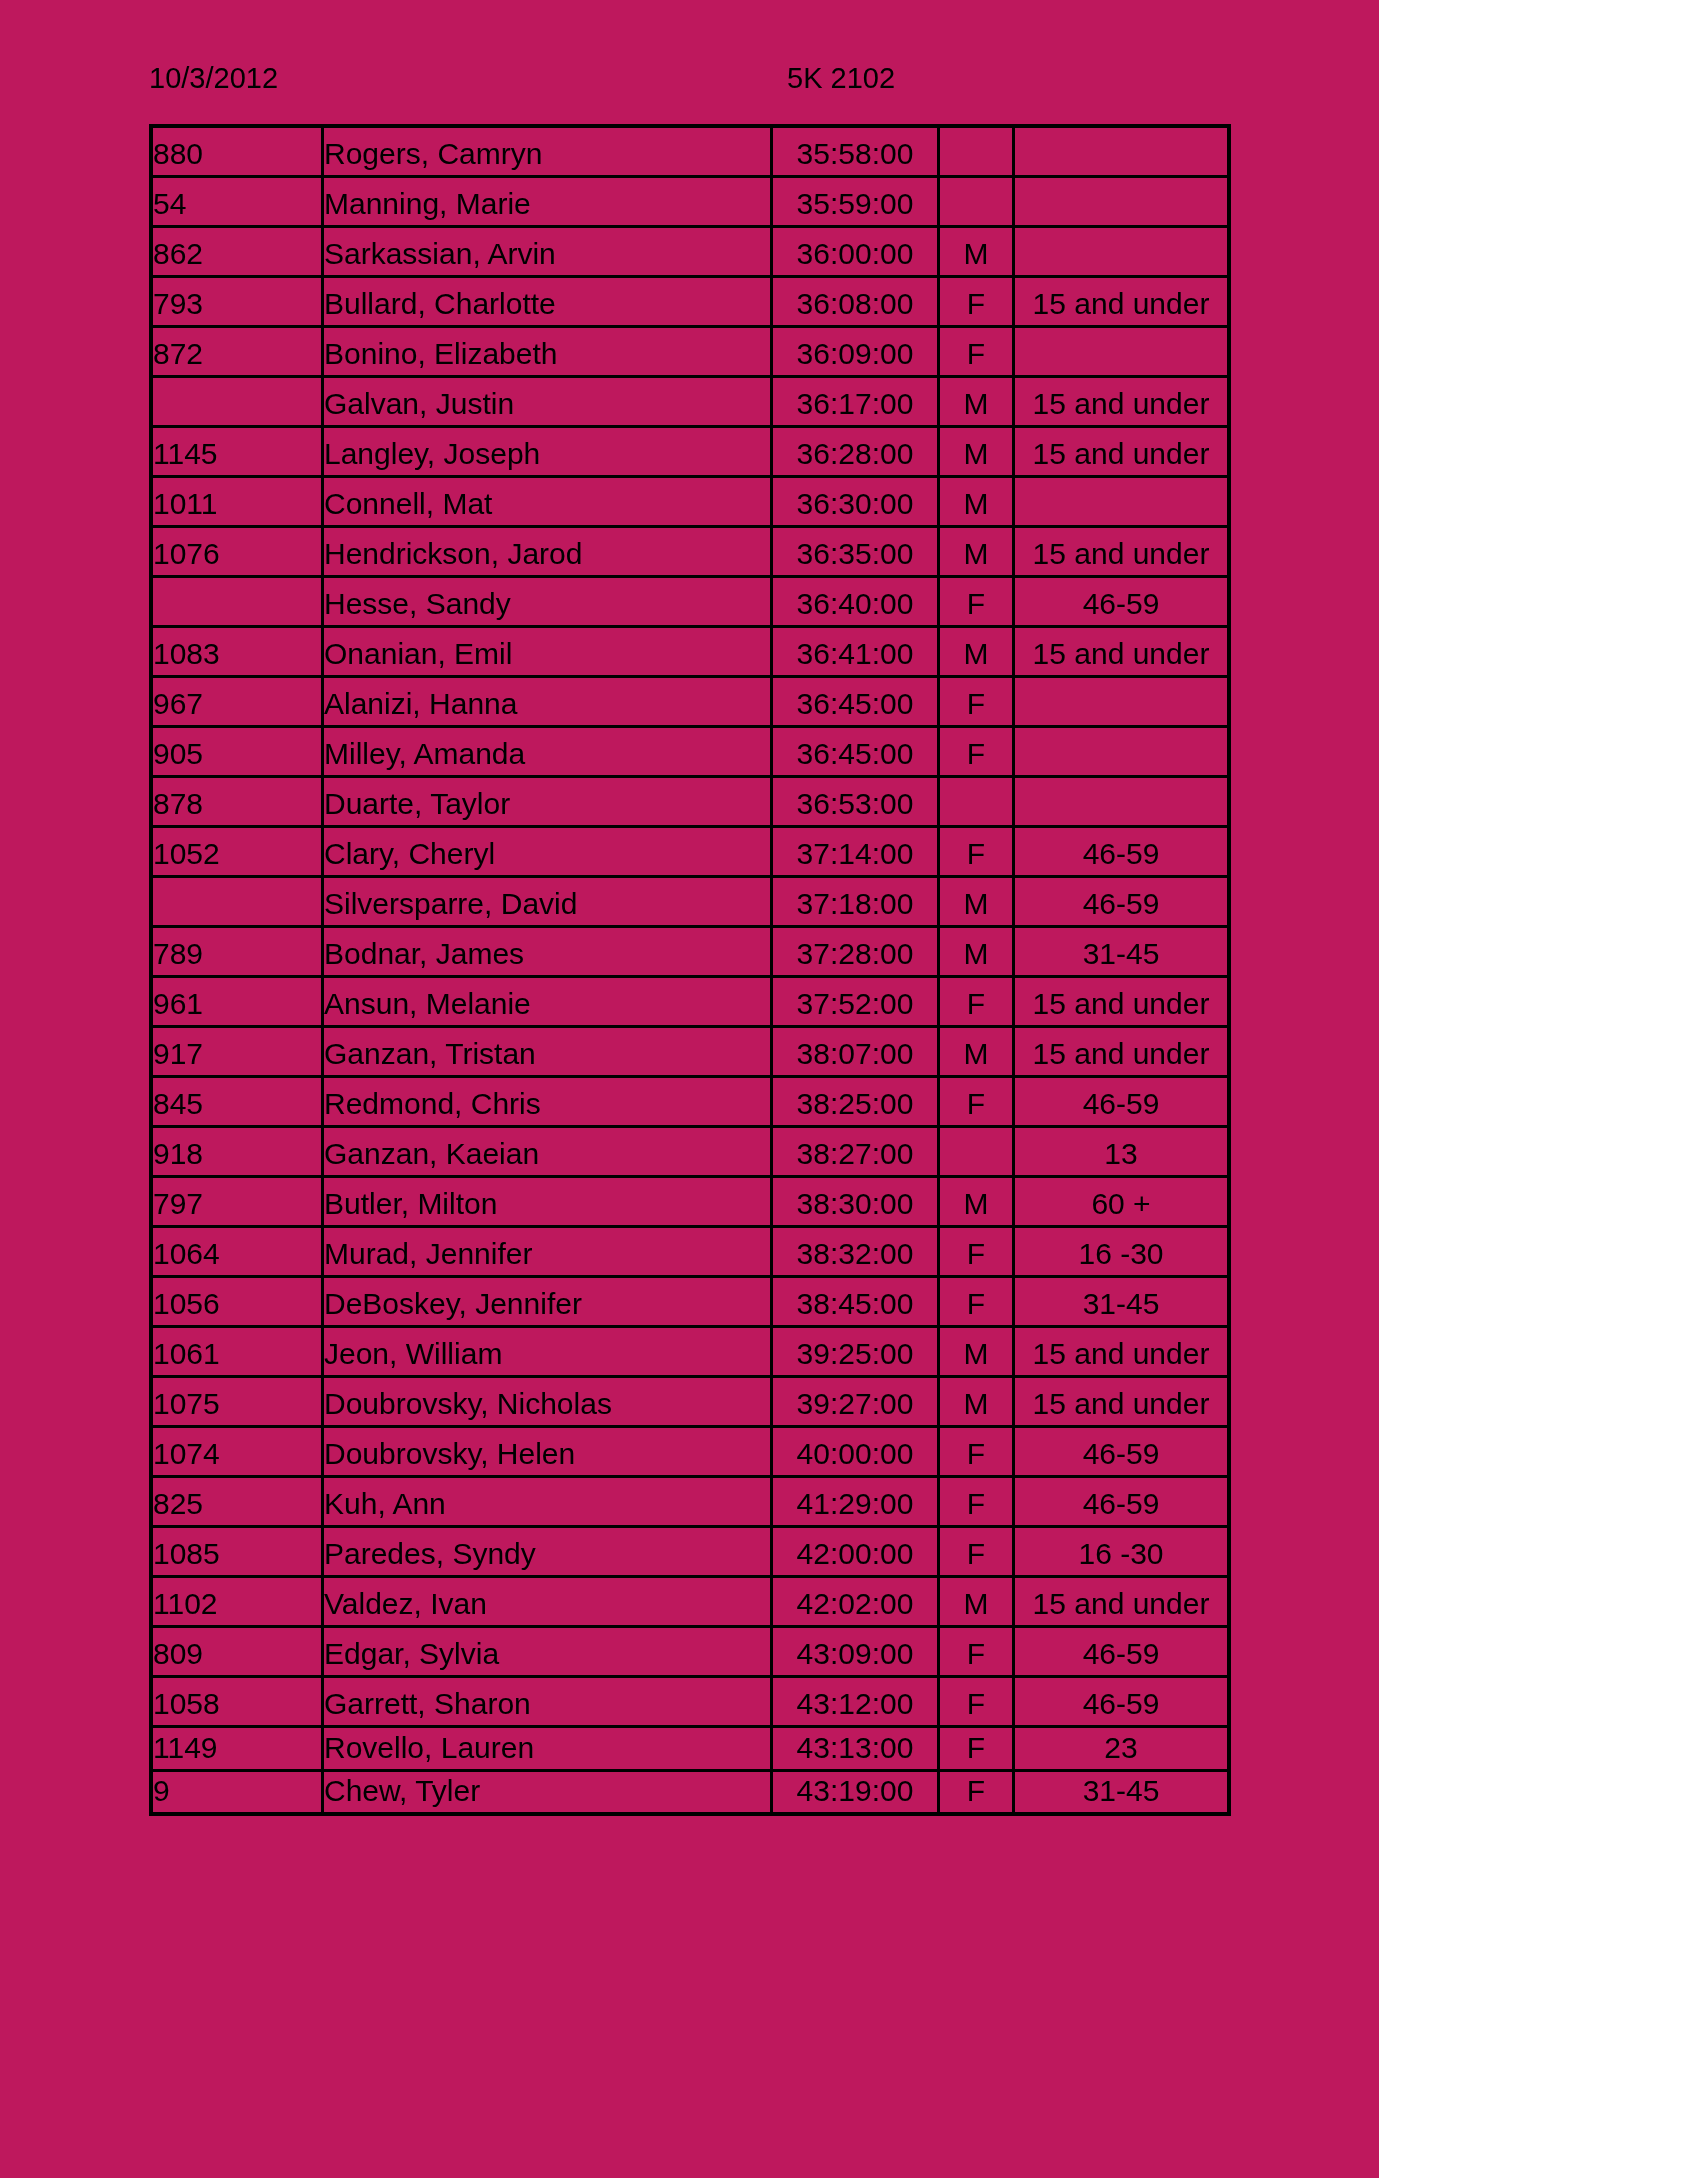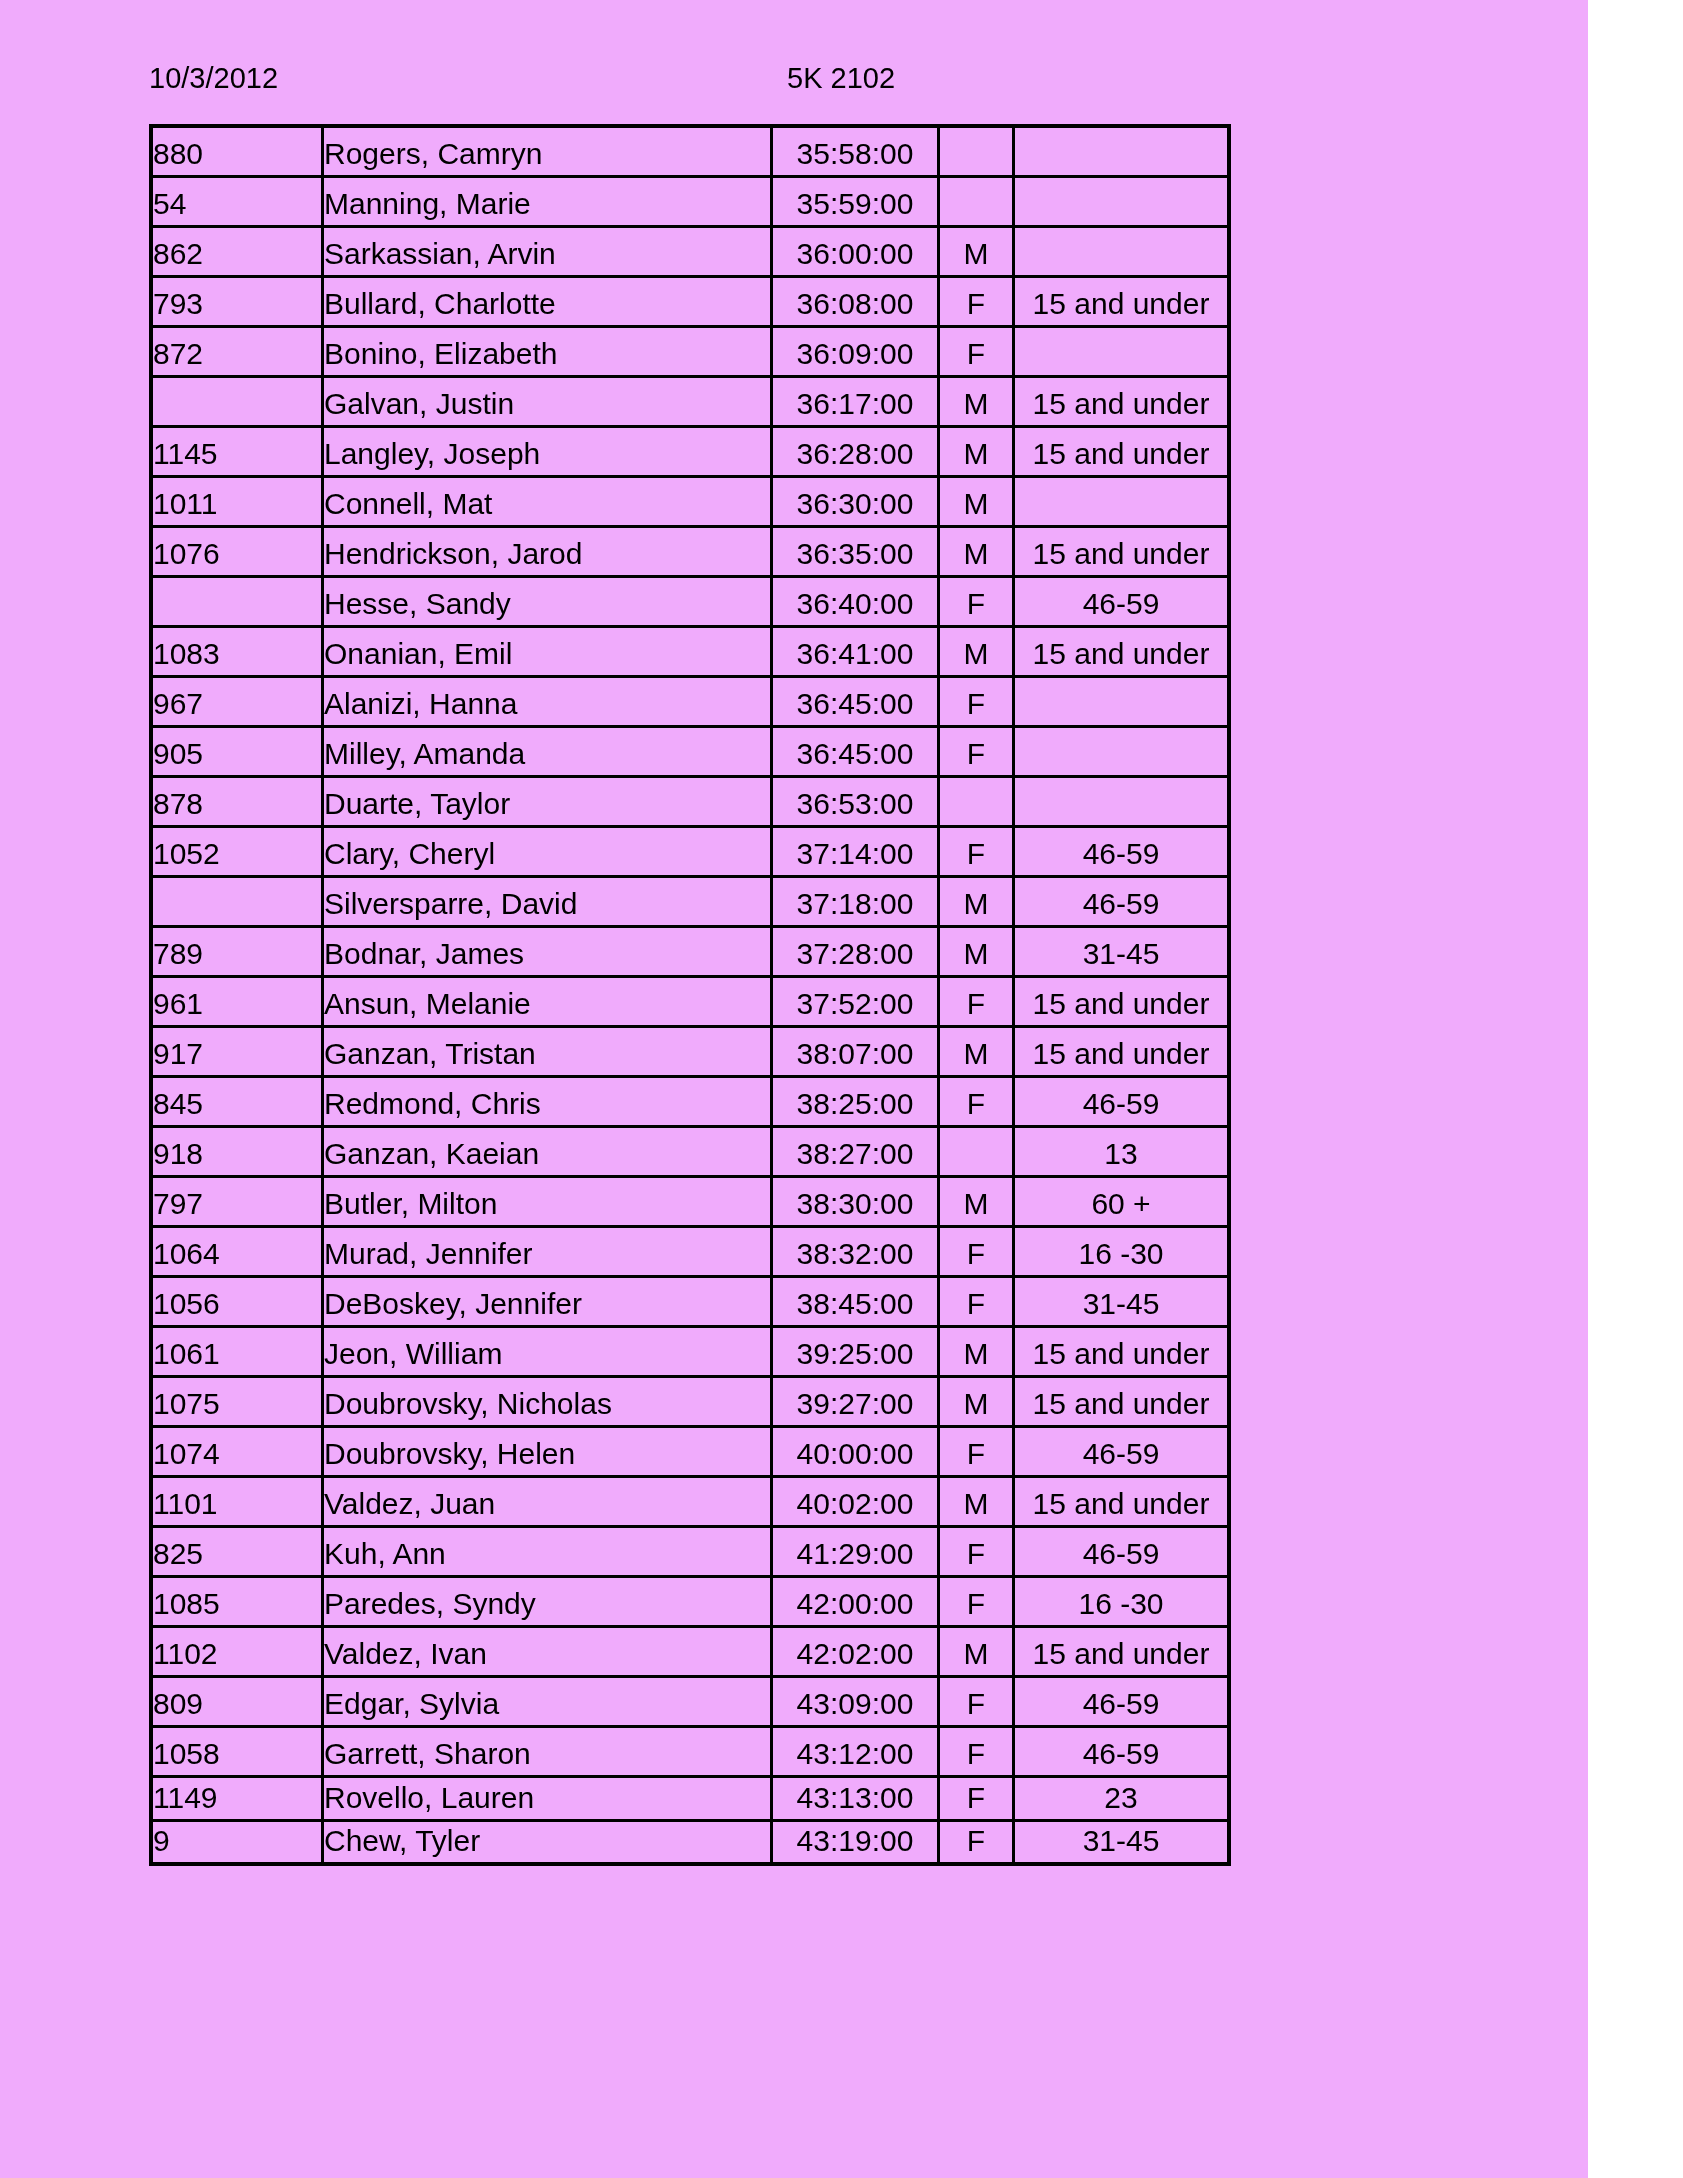--- a/index.html
+++ b/index.html
@@ -2,23 +2,23 @@
 <html><head>
 <meta charset="utf-8">
 <style>
   html, body {
     margin: 0;
     padding: 0;
     background: #ffffff;
   }
   .page {
     position: relative;
-    width: 1588px;
+    width: 1379px;
     height: 2178px;
-    background: #f0abfc;
+    background: #be185d;
     color: #000000;
     font-family: "Liberation Sans", sans-serif;
   }
   .hdr {
     position: absolute;
     top: 61px;
     font-size: 29px;
     line-height: 34px;
     white-space: nowrap;
   }
@@ -243,27 +243,20 @@
           <td class="col-age">15 and under</td>
         </tr>
         <tr>
           <td class="col-bib">1074</td>
           <td class="col-name">Doubrovsky, Helen</td>
           <td class="col-time">40:00:00</td>
           <td class="col-gender">F</td>
           <td class="col-age">46-59</td>
         </tr>
         <tr>
-          <td class="col-bib">1101</td>
-          <td class="col-name">Valdez, Juan</td>
-          <td class="col-time">40:02:00</td>
-          <td class="col-gender">M</td>
-          <td class="col-age">15 and under</td>
-        </tr>
-        <tr>
           <td class="col-bib">825</td>
           <td class="col-name">Kuh, Ann</td>
           <td class="col-time">41:29:00</td>
           <td class="col-gender">F</td>
           <td class="col-age">46-59</td>
         </tr>
         <tr>
           <td class="col-bib">1085</td>
           <td class="col-name">Paredes, Syndy</td>
           <td class="col-time">42:00:00</td>

